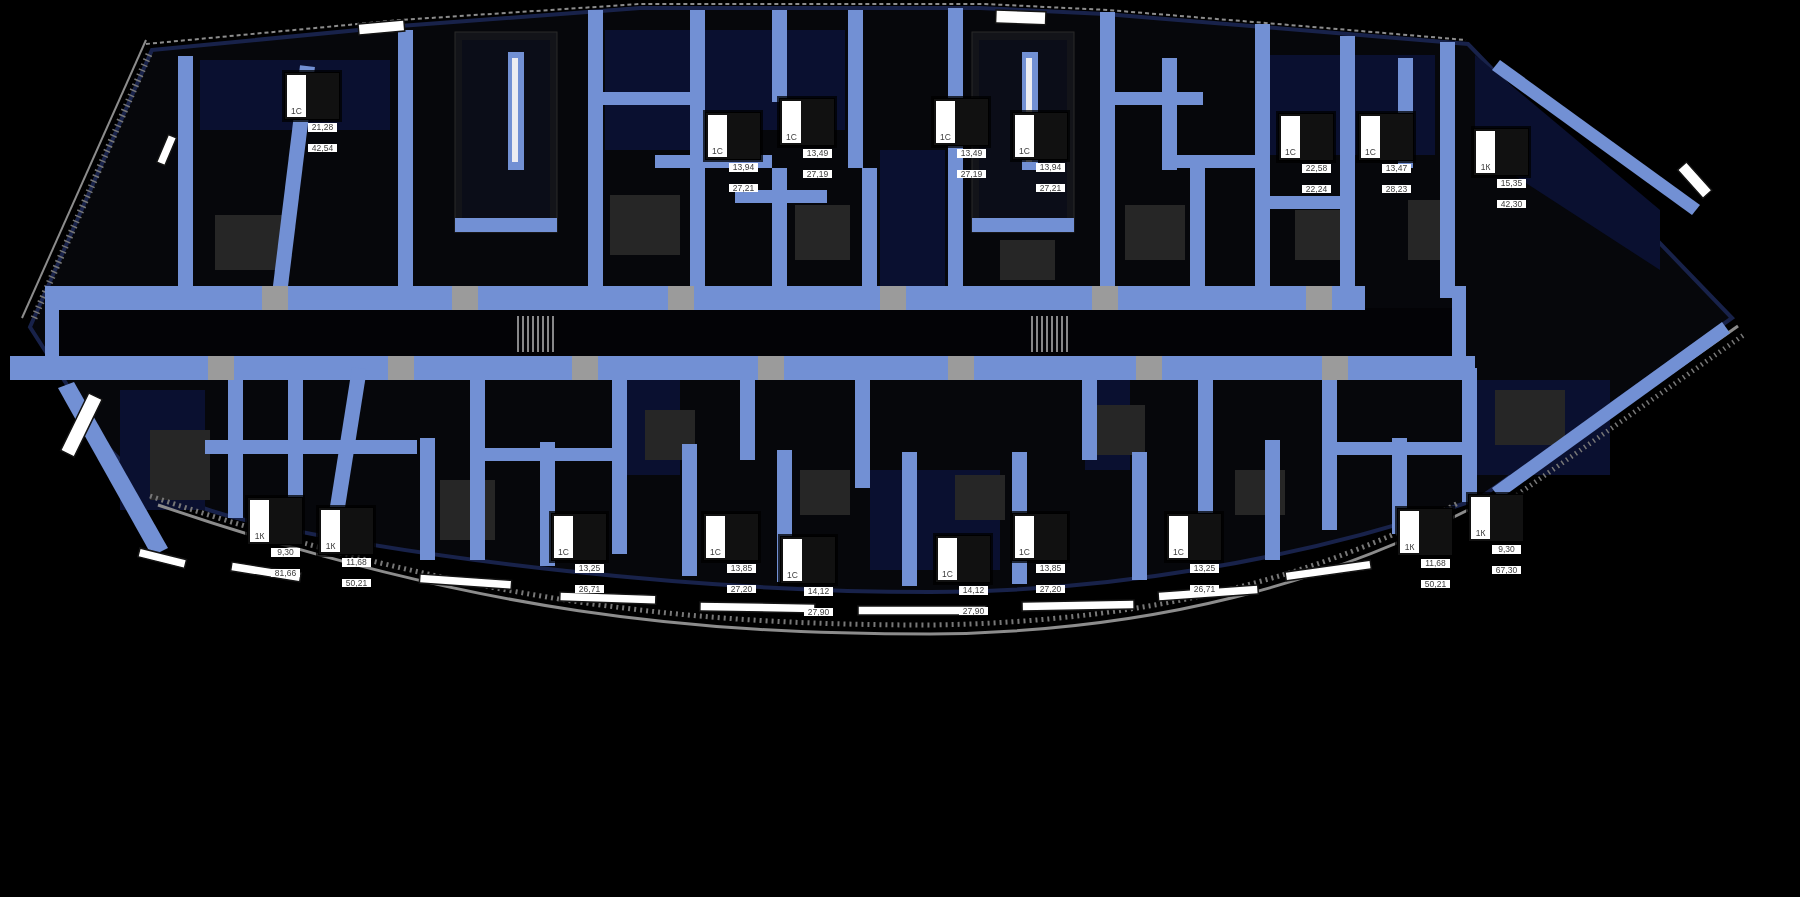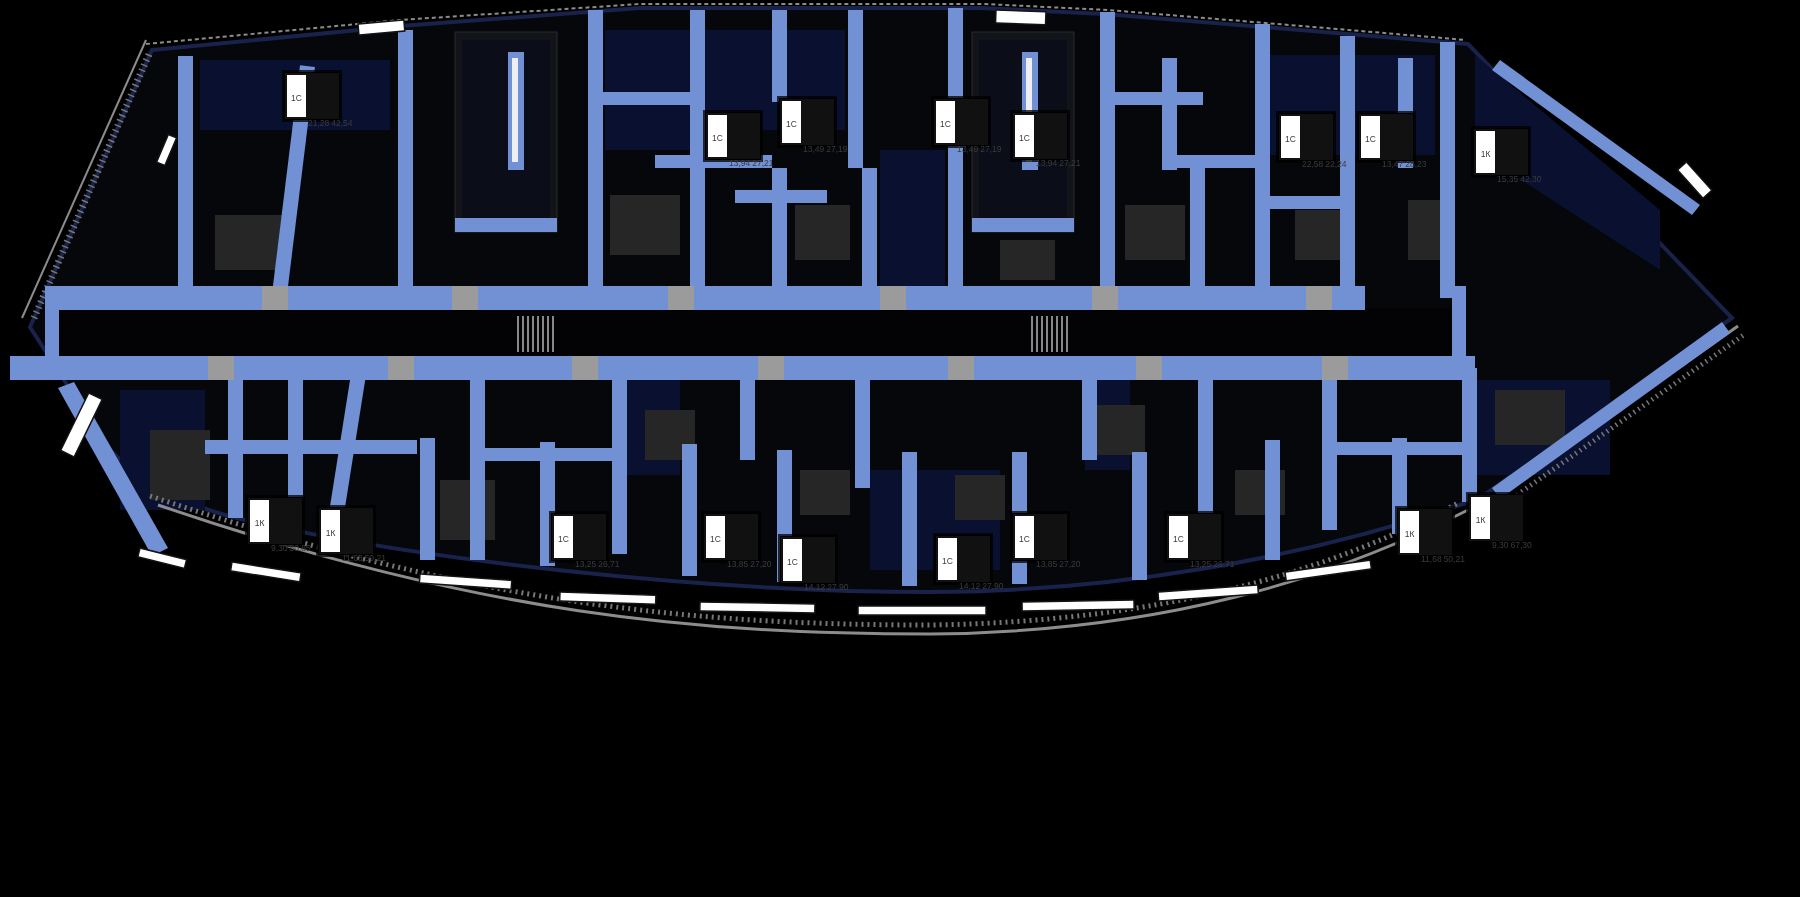--- a/index.html
+++ b/index.html
@@ -14,22 +14,22 @@
   .win{fill:var(--window);stroke:#141414;stroke-width:1.5;}
   .rail{stroke:var(--rail);fill:none;}
   .railD{stroke:#777;fill:none;}
   .stairs{stroke:#b5b5b5;stroke-width:1.5;}
   #labels-layer{position:absolute;left:0;top:0;width:100%;height:100%;}
   .unit-label{position:absolute;box-sizing:border-box;width:56px;height:48px;
       background:var(--label-border);border:1px solid #000;padding:2px;display:flex;gap:2px;
       box-shadow:0 0 0 2px rgba(0,0,0,.75);cursor:pointer;}
   .unit-label .cell{background:var(--label-bg);color:var(--label-text);font-size:8.5px;
       display:flex;align-items:center;justify-content:center;line-height:1;}
-  .unit-label .type{flex:0 0 19px;align-items:flex-end;padding-bottom:15px;}
-  .unit-label .vals{flex:1;display:flex;flex-direction:row;gap:2px;margin-top:48px;}
+  .unit-label .type{flex:0 0 19px;align-items:flex-end;padding-bottom:2px;}
+  .unit-label .vals{flex:1;display:flex;flex-direction:column;gap:12px;margin-top:48px;}
   .unit-label .vals .cell{flex:1;}
 </style>
 </head>
 <body>
 
 <div class="stage" style="--wall: #7290D4; --floor: #06070B; --room: #0A1030; --rim: #18224A; --window: #FFFFFF; --rail: #8C8C8C; --threshold: #9B9B9B; --furniture: #262626; --label-bg: #FFFFFF; --label-border: #111111; --label-text: #3B3B3B;">
 <svg width="1800" height="897" viewBox="0 0 1800 897">
 
   <path class="foot" d="M152,50 L400,26 L640,8 L980,8 L1105,14 L1300,30 L1468,44
        L1732,318 L1480,498
@@ -253,21 +253,21 @@
     <div class="cell type">1К</div>
     <div class="vals">
       <div class="cell">15,35</div>
       <div class="cell">42,30</div>
     </div>
   </div>
       <div class="unit-label" style="left: 247px; top: 497px;">
     <div class="cell type">1К</div>
     <div class="vals">
       <div class="cell">9,30</div>
-      <div class="cell">50,85</div>
+      <div class="cell">81,66</div>
     </div>
   </div>
       <div class="unit-label" style="left: 318px; top: 507px;">
     <div class="cell type">1К</div>
     <div class="vals">
       <div class="cell">11,68</div>
       <div class="cell">50,21</div>
     </div>
   </div>
       <div class="unit-label" style="left: 551px; top: 513px;">

